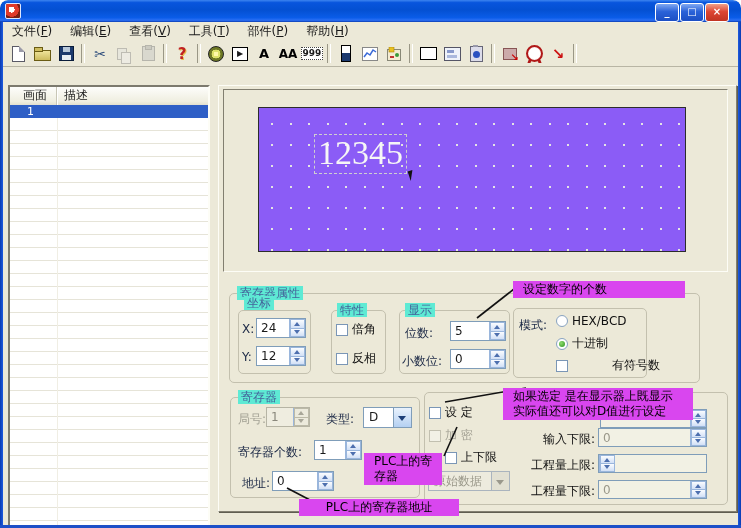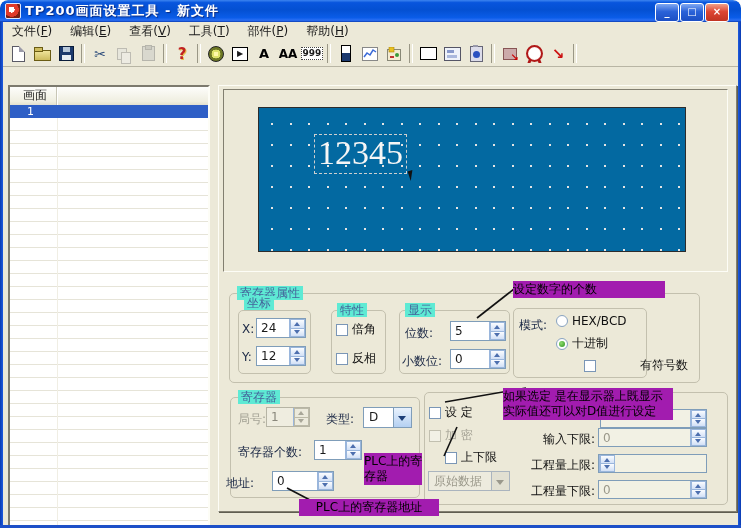--- a/index.html
+++ b/index.html
@@ -89,21 +89,21 @@
   #sb-thumb{position:absolute;left:18px;width:68px;height:14px;top:1px;border:1px solid #90b0e0;border-radius:2px;
     background:linear-gradient(180deg,#e4eefc,#bcd2f4);box-sizing:border-box;}
   #sb-thumb::after{content:"";position:absolute;left:26px;top:3px;width:12px;height:7px;
     background:repeating-linear-gradient(90deg,#8aa8d8 0 1px,transparent 1px 3px);}
 
   
   #right-panel{position:absolute;left:218px;top:85px;width:519px;height:427px;background:#ECE9D8;
     border:1px solid;border-color:#fdfdf6 #827f70 #827f70 #fdfdf6;box-shadow:1px 1px 0 #5f5d50;box-sizing:border-box;}
   #canvas-viewport{position:absolute;left:223px;top:89px;width:505px;height:183px;background:#ECE9D8;
     border:1px solid;border-color:#827f70 #fdfdf6 #fdfdf6 #827f70;box-sizing:border-box;}
-  #hmi-canvas{position:absolute;left:258px;top:107px;width:428px;height:145px;background:#0369a1;border:1px solid #2c2c2c;box-sizing:border-box;}
+  #hmi-canvas{position:absolute;left:258px;top:107px;width:428px;height:145px;background:#8b5cf6;border:1px solid #2c2c2c;box-sizing:border-box;}
   .dot{position:absolute;width:2px;height:2px;background:#e4e4e4;}
   #selected-object{position:absolute;left:55px;top:26px;width:91px;height:38px;border:1px dashed #cfcfcf;
     color:#f6f6f6;font-family:"Liberation Serif","DejaVu Serif",serif;font-size:34px;line-height:36px;text-align:center;}
   #cursor{position:absolute;left:150px;top:62px;width:0;height:0;border-left:5px solid #111;border-right:3px solid transparent;
     border-bottom:10px solid transparent;transform:rotate(-18deg);}
 
   
   .grp{position:absolute;border:1px solid #c3c0ae;border-radius:5px;box-sizing:border-box;}
   .cap{position:absolute;background:#5eead4;padding:0 3px;color:#44639a;line-height:14px;}
   .lbl{color:#202d49;white-space:nowrap;}
@@ -140,33 +140,32 @@
   .cb{display:inline-block;width:12px;height:12px;background:#fff;border:1px solid #7a96b6;box-sizing:border-box;vertical-align:-2px;}
   .cb.discb{background:#f2f1e6;border-color:#c2c0b0;}
   .rd{display:inline-block;width:12px;height:12px;border-radius:50%;background:radial-gradient(#fff 0 60%,#eef2f6);
     border:1px solid #8aa4c2;box-sizing:border-box;vertical-align:-2px;position:relative;}
   .rd.on::after{content:"";position:absolute;left:2px;top:2px;width:6px;height:6px;border-radius:50%;
     background:radial-gradient(circle at 35% 35%,#8ddb6d,#2f9421);}
 
   .cbrow{position:absolute;display:flex;align-items:center;gap:4px;}
 
   
-  .ann{position:absolute;background:#a21caf;color:#000;line-height:15px;padding:1px 0;z-index:6;white-space:nowrap;}
+  .ann{position:absolute;background:#d946ef;color:#000;line-height:15px;padding:1px 10px;z-index:6;white-space:nowrap;}
   #ann-lines{position:absolute;left:0;top:0;width:741px;height:528px;z-index:5;pointer-events:none;}
 
   .rowlabel{position:absolute;text-align:right;}
 </style>
 </head>
 <body>
 
 <div id="window">
 
   <div id="titlebar">
     <div id="app-icon"></div>
-    <div id="title-text">TP200画面设置工具 - 新文件</div>
     <div class="winbtn" style="left:655px">_</div>
     <div class="winbtn" style="left:680px">□</div>
     <div class="winbtn" id="btn-close" style="left:705px">×</div>
   </div>
 
   <div id="menubar">
     <span class="mi"><span>文件(</span><span class="u">F</span><span>)</span></span>
     <span class="mi"><span>编辑(</span><span class="u">E</span><span>)</span></span>
     <span class="mi"><span>查看(</span><span class="u">V</span><span>)</span></span>
     <span class="mi"><span>工具(</span><span class="u">T</span><span>)</span></span>
@@ -251,20 +250,21 @@
       </div>
     <div class="tbi">
         <span class="gly" style="color:#cc1111;font-size:15px">↘</span>
       </div>
     <div class="tsep"></div>
   </div>
 
   <div id="screen-list">
     <div id="list-header">
       <div class="hcell" id="hcell-screen">画面</div>
+      <div class="hcell" id="hcell-desc">描述</div>
     </div>
     <div id="list-body">
       <div id="list-colline"></div>
       <div id="row-selected">1</div>
     </div>
     <div id="hscroll">
       <div class="sbtn" id="sb-left"></div>
       <div id="sb-thumb"></div>
       <div class="sbtn" id="sb-right" style="position:absolute;right:0;"></div>
     </div>
@@ -496,21 +496,21 @@
   <div class="grp" style="left:513px;top:308px;width:134px;height:70px;"></div>
   <div class="lbl abs" style="left:519px;top:317px;">模式:</div>
   <div class="cbrow" style="left:556px;top:314px;">
     <span class="rd"></span>
     <span class="blk">HEX/BCD</span>
   </div>
   <div class="cbrow" style="left:556px;top:335px;">
     <span class="rd on"></span>
     <span class="blk">十进制</span>
   </div>
-  <div class="cbrow" style="left:584px;top:357px;gap:44px;">
+  <div class="cbrow" style="left:556px;top:357px;gap:44px;">
     <span class="cb"></span>
     <span class="blk">有符号数</span>
   </div>
 
   <div class="grp" style="left:230px;top:397px;width:190px;height:101px;"></div>
   <div class="cap" style="left:238px;top:390px;">寄存器</div>
   <div class="lbl abs graytxt" style="left:238px;top:411px;">局号:</div>
   <div class="fld disf2" style="left:266px;top:407px;width:44px;">
     <span class="val">1</span>
     <span class="spin gray">
@@ -524,21 +524,21 @@
     <span class="cbtn"></span>
   </div>
   <div class="lbl abs" style="left:238px;top:444px;">寄存器个数:</div>
   <div class="fld" style="left:314px;top:440px;width:48px;">
     <span class="val">1</span>
     <span class="spin">
         <b class="su"></b>
         <b class="sd"></b>
       </span>
   </div>
-  <div class="lbl abs" style="left:226px;top:475px;">地址:</div>
+  <div class="lbl abs" style="left:242px;top:475px;">地址:</div>
   <div class="fld" style="left:272px;top:471px;width:62px;">
     <span class="val">0</span>
     <span class="spin">
         <b class="su"></b>
         <b class="sd"></b>
       </span>
   </div>
 
   <div class="grp" style="left:424px;top:392px;width:304px;height:113px;"></div>
   <div class="cbrow" style="left:429px;top:404px;">

